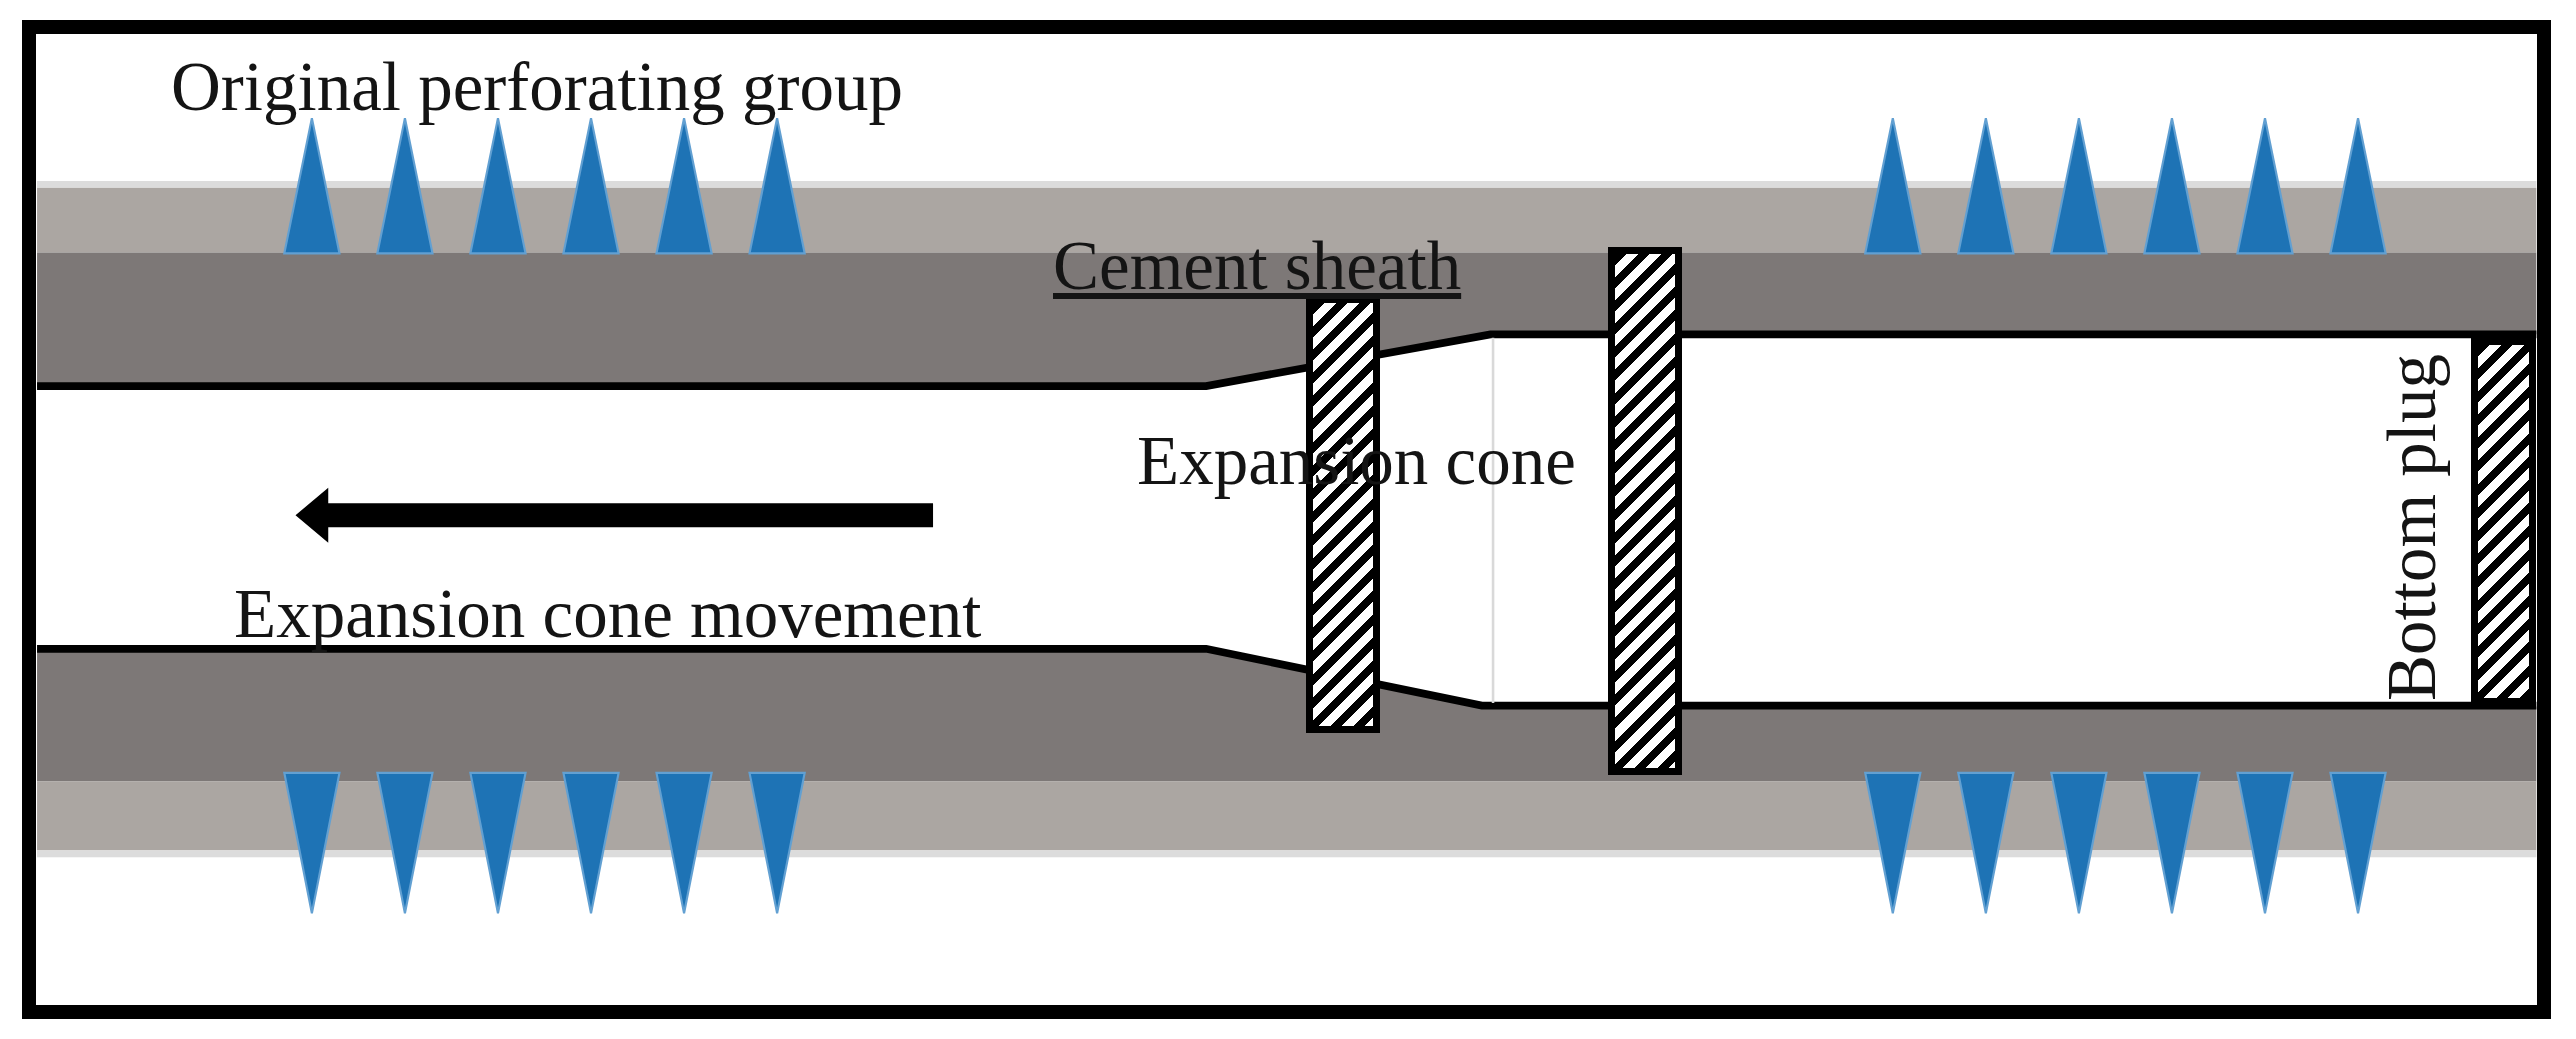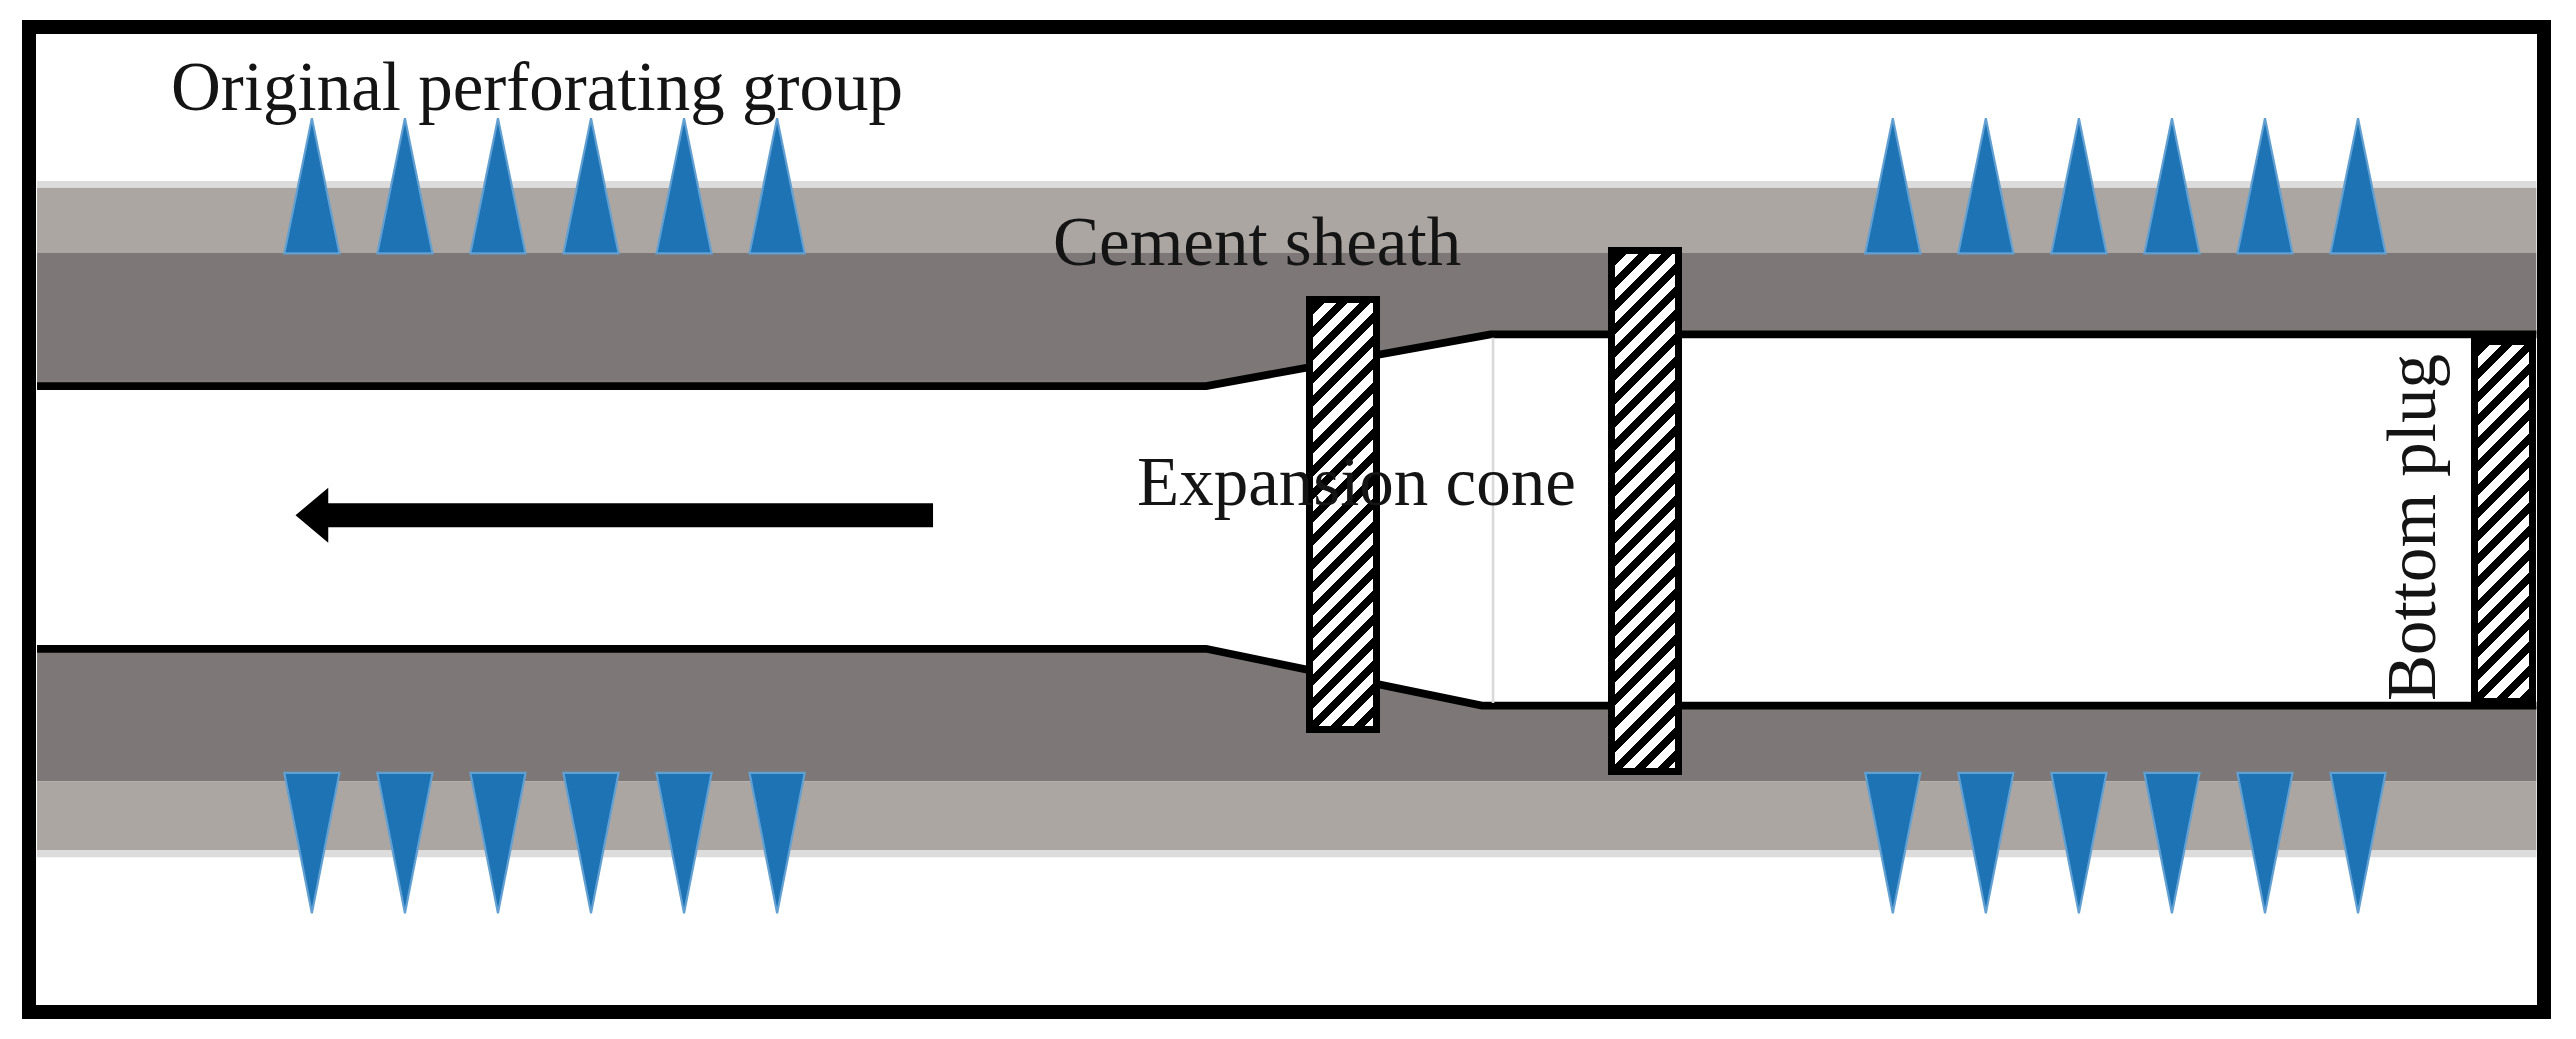--- a/index.html
+++ b/index.html
@@ -92,23 +92,24 @@
   </svg>
 
   <div class="hatch" style="left:1306px;top:296px;width:74px;height:437px;"></div>
   <div class="hatch" style="left:1608px;top:247px;width:74px;height:528px;"></div>
   <div class="hatch" style="left:2471px;top:338px;width:65px;height:367px;"></div>
 
   <div class="frame"></div>
 
   <div class="lbl" style="left:171px;top:53px;">Original perforating group</div>
 
-  <div class="lbl" style="left:1053px;top:208px;">Cement sheath</div>
+  <div class="lbl" style="left:1053px;top:232px;text-decoration:underline;">Cement sheath</div>
 
 
 
-  <div class="lbl" style="left:1137px;top:448px;">Expansion cone</div>
+  <div class="lbl" style="left:1137px;top:427px;">Expansion cone</div>
 
+  <div class="lbl" style="left:234px;top:580px;">Expansion cone movement</div>
 
   <div class="lbl lbl-rot" style="left:2214px;top:493px;width:396px;">Bottom plug</div>
 
 </div>
 
 
 </body></html>

